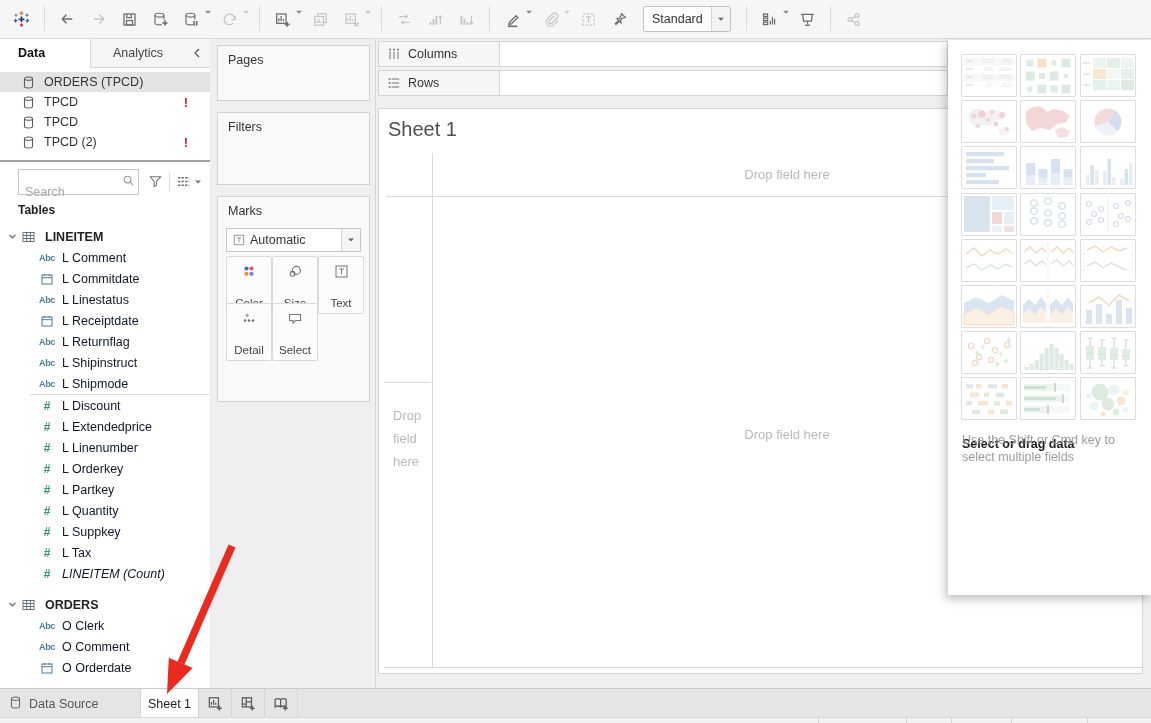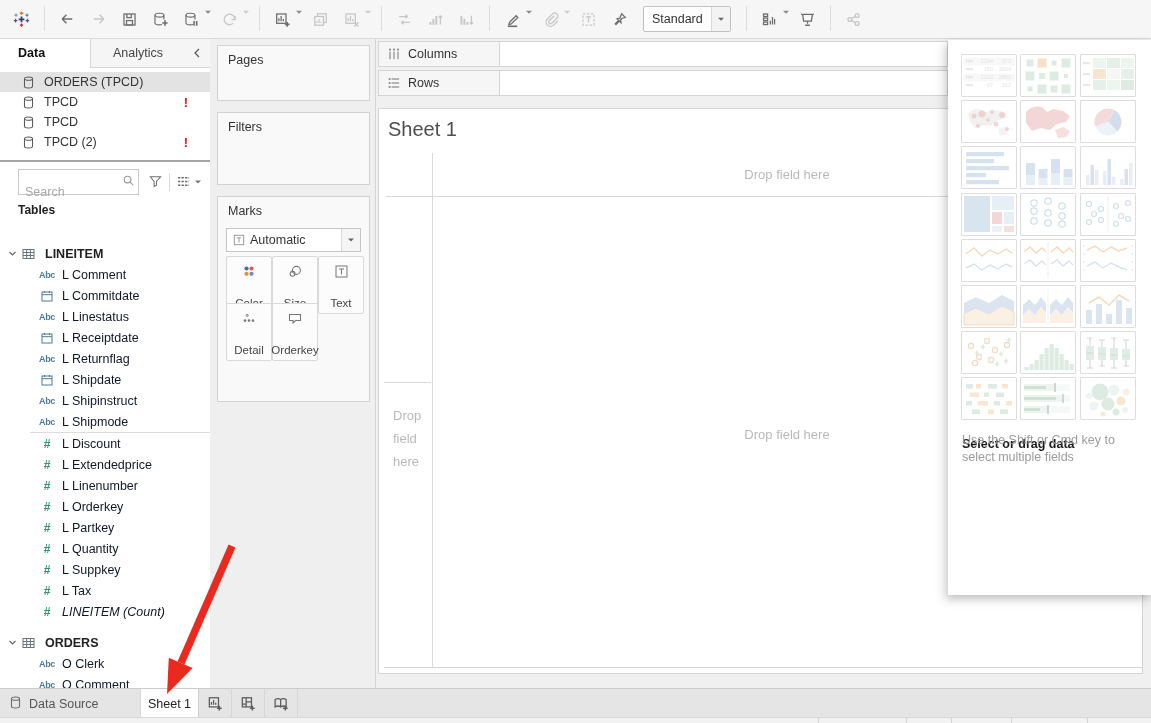--- a/index.html
+++ b/index.html
@@ -40,21 +40,21 @@
   .search-row{display:flex;align-items:center;margin:7px 8px 0 18px;height:25px}
   .search-box{position:relative;width:122px;height:24px;border:1px solid #c9c9c9;background:#fff}
   .search-box input{width:100%;height:100%;border:none;outline:none;padding:10px 20px 0 6px;
                     font:12.5px "Liberation Sans",sans-serif;color:#333;background:transparent}
   ::placeholder{color:#a9a9a9}
   .search-mag{position:absolute;right:3px;top:4px;color:#9a9a9a}
   .funnel-btn{margin-left:9px;color:#6f6f6f;display:flex}
   .vr{width:1px;height:18px;background:#d9d9d9;margin:0 6px}
   .viewas-btn{color:#6f6f6f;display:flex;align-items:center;gap:3px}
   .tables-label{margin:9px 0 0 18px;height:16px;font-weight:bold;font-size:12px;color:#222}
-  .fields{margin-top:24px}
+  .fields{margin-top:7px}
   .group-hdr{height:21px;display:flex;align-items:center;padding-left:8px;gap:5px}
   .group-hdr.mt{margin-top:10px}
   .gname{font-weight:bold;margin-left:5px;color:#222}
   .field-row{height:21px;display:flex;align-items:center;padding-left:36px}
   .ficon{width:22px;display:flex;justify-content:center;align-items:center;margin-right:4px}
   .abc{font-size:9px;font-weight:bold;color:#4a7d9b;letter-spacing:-.3px}
   .numicon{font-size:12px;font-weight:bold;color:#359570}
   .flabel{color:#0f172a}
   .flabel.it{font-style:italic}
   .fdivider{height:1px;background:#dcdcdc;margin-left:30px}
@@ -504,33 +504,20 @@
          <span class="flabel">L Receiptdate</span>
        </div>
       <div class="field-row">
          <span class="ficon">
           <span class="abc">Abc</span>
         </span>
          <span class="flabel">L Returnflag</span>
        </div>
       <div class="field-row">
          <span class="ficon">
-          <span style="display:flex">
-            <svg width="12" height="12" viewBox="0 0 12 12">
-              <g fill="none" stroke="#4a7d9b" stroke-width="1">
-                <rect x="1" y="2" width="10" height="9"></rect>
-                <path d="M1 4.7h10M3.5 1v2M8.5 1v2"></path>
-              </g>
-            </svg>
-          </span>
-        </span>
-         <span class="flabel">L Shipdate</span>
-       </div>
-      <div class="field-row">
-         <span class="ficon">
           <span class="abc">Abc</span>
         </span>
          <span class="flabel">L Shipinstruct</span>
        </div>
       <div class="field-row">
          <span class="ficon">
           <span class="abc">Abc</span>
         </span>
          <span class="flabel">L Shipmode</span>
        </div>
@@ -704,21 +691,21 @@
             </svg>
           </span>
        <span class="mlabel">Detail</span>
      </div>
         <div class="mark-btn" style="left:54px;top:106px">
        <span style="display:flex">
             <svg width="16" height="15" viewBox="0 0 16 15">
               <path d="M2.5 3.5h11v6H8.6L6 12V9.5H2.5z" fill="none" stroke="#777" stroke-width="1.1"></path>
             </svg>
           </span>
-       <span class="mlabel">Orderkey</span>
+       <span class="mlabel">Select</span>
      </div>
       </div>
   </div>
 </div>
 
 <div class="canvas">
   <div class="shelf" id="rows-shelf">
     <div class="shelf-label">
       <svg width="14" height="14" viewBox="0 0 14 14">
           <g fill="#8a8a8a">

